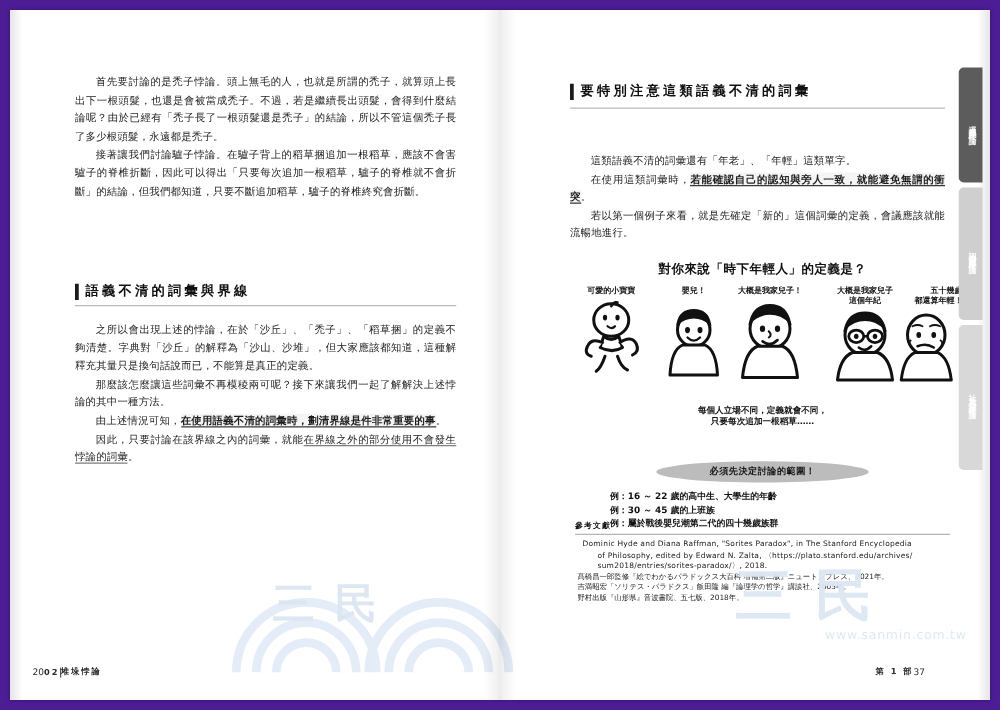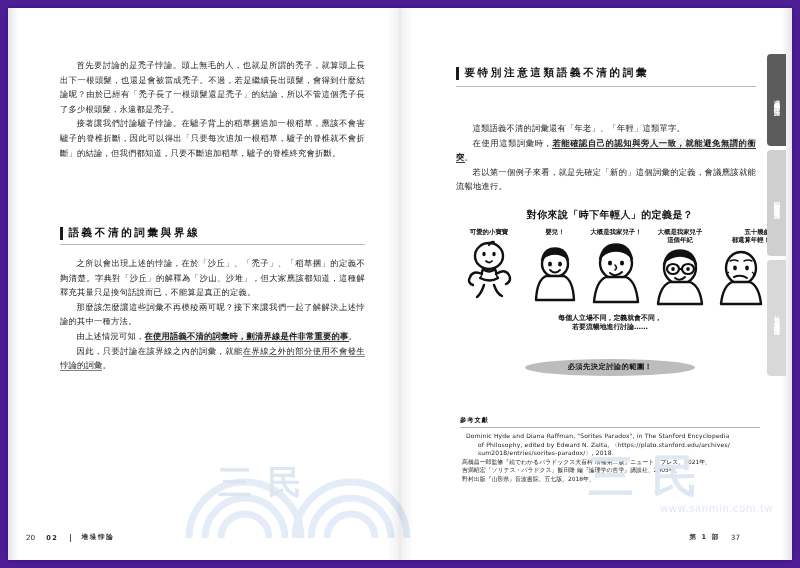--- a/index.html
+++ b/index.html
@@ -135,21 +135,21 @@
   }
   .person .cap {
     font-size: 6.4px;
     font-weight: bold;
     line-height: 8px;
     color: #111;
     white-space: nowrap;
   }
   .person .art { margin-top: 2px; }
   .fig-note {
-    margin-top: 0;
+    margin-top: 10px;
     text-align: center;
     font-size: 6.9px;
     font-weight: bold;
     line-height: 9.4px;
     color: #111;
   }
   .arrow-wrap { text-align: center; margin-top: 3px; }
   .bigarrow {
     width: 0; height: 0; display:inline-block;
   }
@@ -209,21 +209,20 @@
 
   
   .foot {
     position: absolute;
     bottom: 18px;
     font-size: 6.6px;
     color: #2a2a2a;
     letter-spacing: 1px;
     display: flex;
     align-items: center;
-    gap: 11px;
   }
   .foot .num { font-size: 7.2px; letter-spacing: 0; }
   .foot .vrule { width: 1px; height: 8px; background: #555; }
   .foot .chap { font-weight: bold; letter-spacing: 1.6px; }
 
   
   .tabs {
     position: absolute;
     right: 6px;
     top: 46px;
@@ -400,21 +399,21 @@
               <g fill="#111">
                 <ellipse cx="26" cy="25" rx="2.1" ry="2.6"></ellipse>
                 <ellipse cx="38" cy="25" rx="2.1" ry="2.6"></ellipse>
               </g>
               <path d="M31 27 q3 3 0 5" fill="none" stroke="#111" stroke-width="1.6" stroke-linecap="round"></path>
               <path d="M26 35 q6 5 12 -1" fill="none" stroke="#111" stroke-width="2" stroke-linecap="round"></path>
             </svg>
           </div>
         </div>
 
-        <div class="person" style="left:188px; width:64px;">
+        <div class="person" style="left:200px; width:64px;">
           <div class="cap" style="white-space:pre-line;">大概是我家兒子
 這個年紀</div>
           <div class="art">
             <svg width="64" height="60" viewBox="0 0 64 60">
               <g fill="#fff" stroke="#111" stroke-width="2.4" stroke-linejoin="round">
                 <ellipse cx="32" cy="22" rx="16" ry="16"></ellipse>
                 <path d="M22 36 q-10 4 -12 22 h44 q-2 -18 -12 -22 z"></path>
               </g>
               <path d="M16 17 q3 -13 16 -13 q13 0 16 13 q-7 -7 -16 -7 q-9 0 -16 7 z" fill="#111" stroke="#111" stroke-width="1.6"></path>
               <g fill="#fff" stroke="#111" stroke-width="2.2">
@@ -449,31 +448,36 @@
               <path d="M22 31 q7 -3 13 1" fill="none" stroke="#111" stroke-width="2" stroke-linecap="round"></path>
               <path d="M17 26 q-3 2 -1 4" fill="none" stroke="#111" stroke-width="1.4"></path>
               <path d="M40 26 q3 2 1 4" fill="none" stroke="#111" stroke-width="1.4"></path>
             </svg>
           </div>
         </div>
       </div>
 
       <div class="fig-note">
         <div>每個人立場不同，定義就會不同，</div>
-        <div>若要流暢地進行討論……</div>
+        <div>只要每次追加一根稻草……</div>
       </div>
 
       <div class="arrow-wrap">
         <svg class="bigarrow" width="30" height="22" viewBox="0 0 30 22">
           <path d="M10 0 h10 v10 h7 l-12 12 l-12 -12 h7 z" fill="#a6a6a6"></path>
         </svg>
       </div>
 
       <div class="pill">必須先決定討論的範圍！</div>
 
+      <div class="examples">
+        <div>例：16 ～ 22 歲的高中生、大學生的年齡</div>
+        <div>例：30 ～ 45 歲的上班族</div>
+        <div>例：屬於戰後嬰兒潮第二代的四十幾歲族群</div>
+      </div>
     </div>
 
     <div class="refs">
       <div class="refs-head">參考文獻</div>
       <div class="refs-rule"></div>
       <div class="refs-body">
         <div class="ref-en">
           <span>Dominic Hyde and Diana Raffman, "Sorites Paradox", in The Stanford Encyclopedia</span>
           <span class="cont">of Philosophy, edited by Edward N. Zalta,  〈https://plato.stanford.edu/archives/</span>
           <span class="cont">sum2018/entries/sorites-paradox/〉, 2018.</span>

